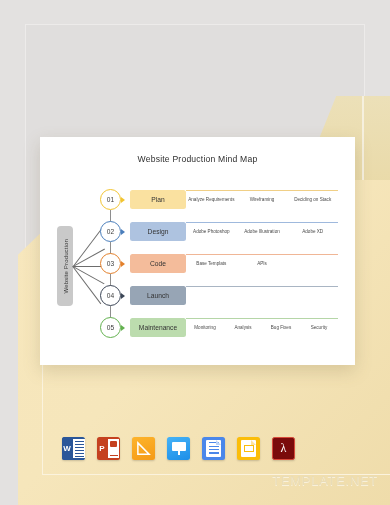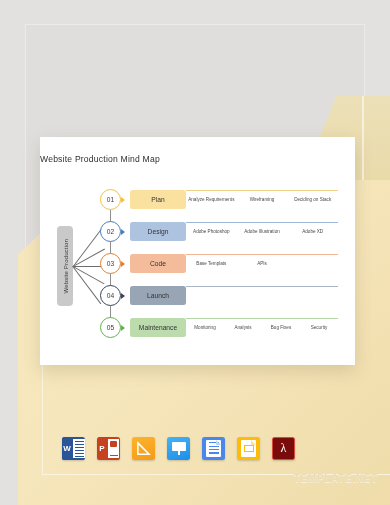--- a/index.html
+++ b/index.html
@@ -37,21 +37,21 @@
   }
 
   
   #white-slide{
     position:absolute;left:40px;top:137px;width:315px;height:228px;
     background:#ffffff;
     box-shadow:0 6px 16px rgba(120,105,70,.22);
   }
   #slide-title{
     position:absolute;left:0;top:17px;width:100%;
-    text-align:left;font-size:8.6px;color:#2f2f2f;letter-spacing:.2px;
+    text-align:center;font-size:8.6px;color:#2f2f2f;letter-spacing:.2px;
   }
 
   
   #diagram{position:absolute;left:0;top:0;width:315px;height:228px;}
 
   #root-node{
     position:absolute;left:17px;top:89px;width:16px;height:80px;
     background:#c9c9c9;border-radius:4px;
     display:flex;align-items:center;justify-content:center;
   }
@@ -133,21 +133,21 @@
     background:#fde3a0;clip-path:polygon(0 0,100% 100%,0 100%);}
 
   .ic-pdf{background:#7a0b0b;border:1px solid #d84a3a;box-sizing:border-box;}
   .ic-pdf .glyph{position:absolute;left:0;top:0;width:100%;height:100%;
     display:flex;align-items:center;justify-content:center;color:#fff;font-size:12px;
     font-family:"Liberation Serif", serif;}
 
   
   #watermark{
     position:absolute;right:12px;top:473px;
-    font-size:10px;font-weight:bold;letter-spacing:.7px;color:#e9dcb7;
+    font-size:13px;font-weight:normal;letter-spacing:.7px;color:#e9dcb7;
     text-shadow:0 1px 0 rgba(255,255,255,.55);
   }
 </style>
 </head>
 <body>
 
 <div id="backdrop-inner-frame"></div>
 <div id="gold-corner-wedge"></div>
 <div id="gold-corner-line"></div>
 

